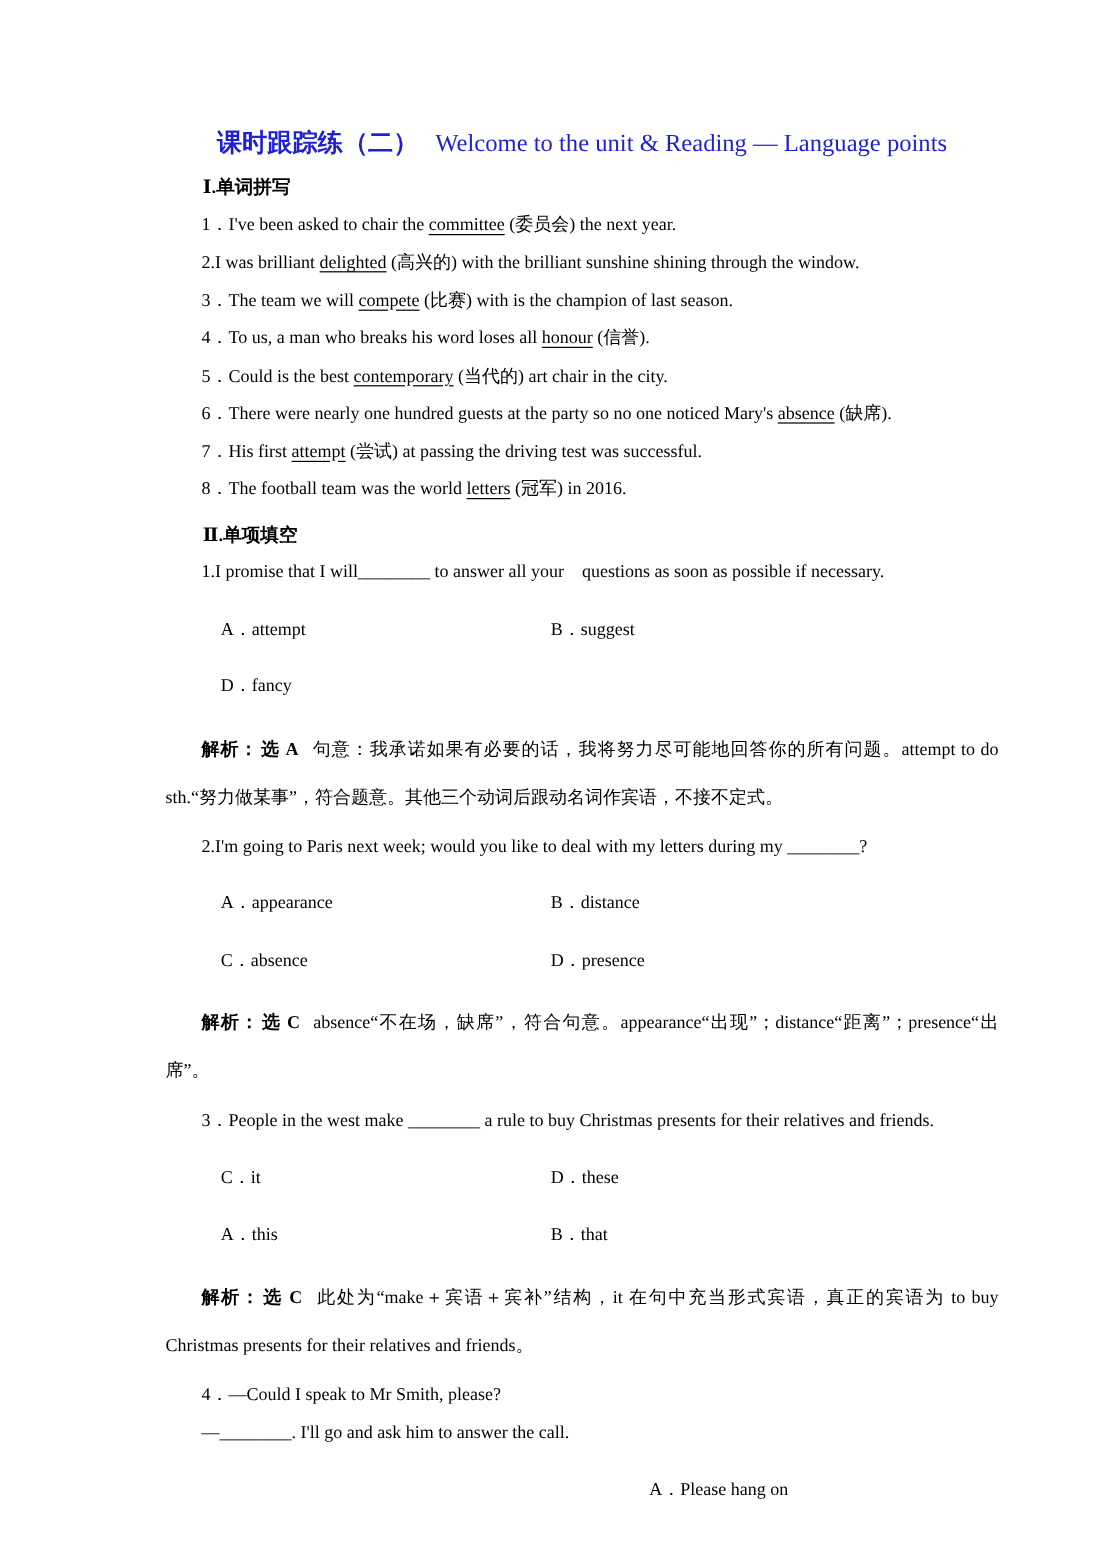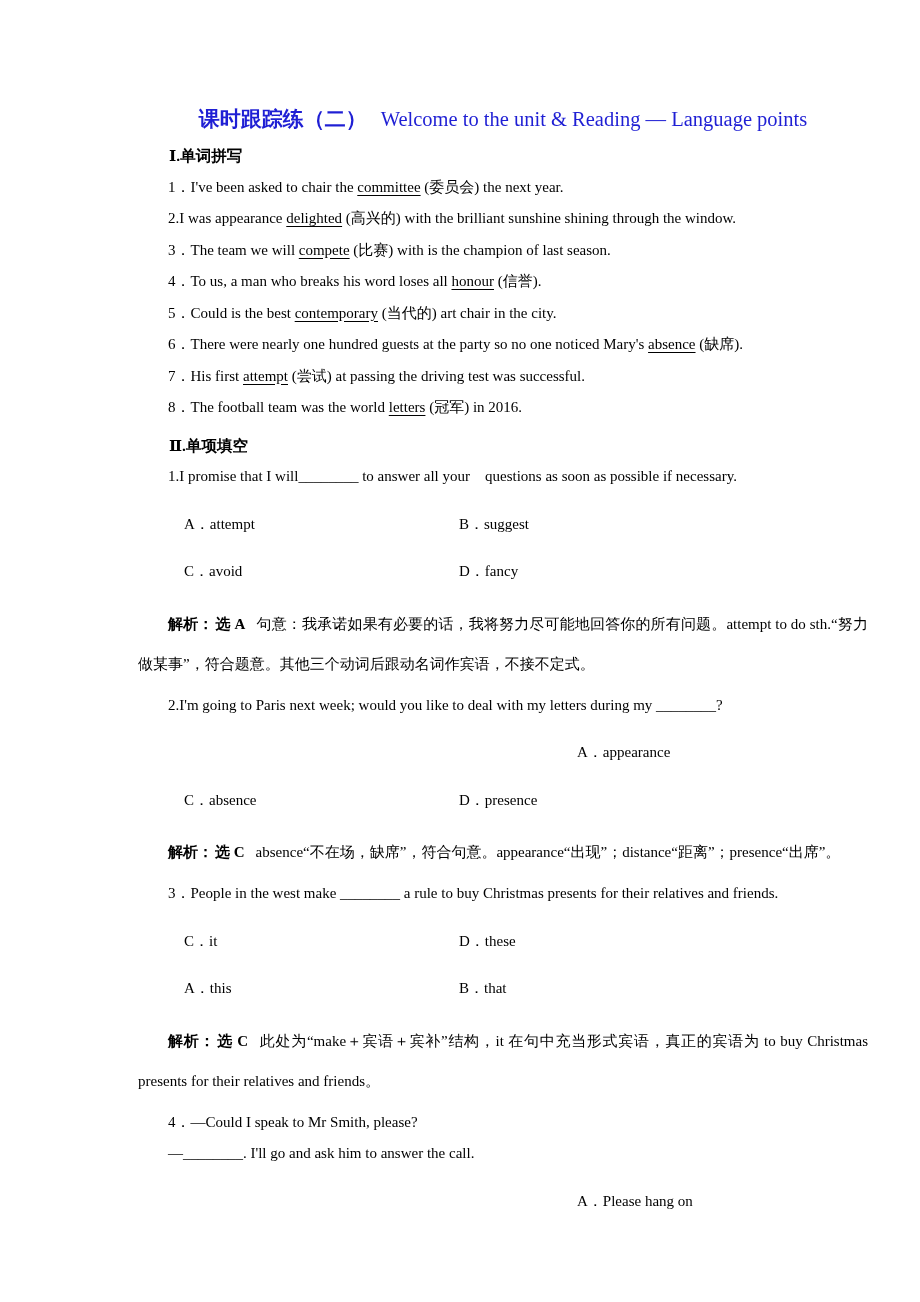--- a/index.html
+++ b/index.html
@@ -4,21 +4,21 @@
 <style>
   html, body { margin:0; padding:0; }
   body {
     width: 920px; height: 1302px;
     background: #ffffff;
     color: #000;
     font-family: "Liberation Serif", "DejaVu Serif", serif;
     font-size: 15px;
     overflow: hidden;
   }
-  .doc { padding: 104px 52px 0 138px; }
+  .doc { padding: 104px 88px 0 138px; }
 
   .title {
     margin: 0 0 4px 0;
     text-align: center;
     font-weight: normal;
     font-size: 20.5px;
     line-height: 30px;
     color: #1f1fd4;
     white-space: nowrap;
   }
@@ -81,21 +81,21 @@
 
 <div class="doc">
 
   <h1 class="title"><span class="zh">课时跟踪练（二）</span><span>Welcome to the unit &amp; Reading — Language points</span></h1>
 
 
   <p class="sec-heading">Ⅰ.单词拼写</p>
 
   <p class="line"><span>1．</span><span>I've been asked to chair the </span><span class="u">committee</span><span> (委员会) the next year.</span></p>
 
-  <p class="line"><span>2.</span><span>I was appearance </span><span class="u">delighted</span><span> (高兴的) with the brilliant sunshine shining through the window.</span></p>
+  <p class="line"><span>2.</span><span>I was brilliant </span><span class="u">delighted</span><span> (高兴的) with the brilliant sunshine shining through the window.</span></p>
 
   <p class="line"><span>3．</span><span>The team we will </span><span class="u">compete</span><span> (比赛) with is the champion of last season.</span></p>
 
   <p class="line"><span>4．</span><span>To us, a man who breaks his word loses all </span><span class="u">honour</span><span> (信誉).</span></p>
 
   <p class="line"><span>5．</span><span>Could is the best </span><span class="u">contemporary</span><span> (当代的) art chair in the city.</span></p>
 
   <p class="line"><span>6．</span><span>There were nearly one hundred guests at the party so no one noticed Mary's </span><span class="u">absence</span><span> (缺席).</span></p>
 
   <p class="line"><span>7．</span><span>His first </span><span class="u">attempt</span><span> (尝试) at passing the driving test was successful.</span></p>
@@ -103,28 +103,28 @@
   <p class="line"><span>8．</span><span>The football team was the world </span><span class="u">letters</span><span> (冠军) in 2016.</span></p>
 
   <p class="sec-heading">Ⅱ.单项填空</p>
 
   <p class="line">1.I promise that I will________ to answer all your　questions as soon as possible if necessary.</p>
   <div class="optrow">
     <span class="opt-first"><span>A．</span><span>attempt</span></span>
     <span class="opt-second"><span>B．</span><span>suggest</span></span>
   </div>
   <div class="optrow">
-    <span class="opt-first"><span>C．</span><span>avoid</span></span>
     <span class="opt-second"><span>D．</span><span>fancy</span></span>
   </div>
   <p class="analysis"><span class="tag">解析：</span><span class="ans">选 A</span><span class="body">句意：我承诺如果有必要的话，我将努力尽可能地回答你的所有问题。attempt to do sth.“努力做某事”，符合题意。其他三个动词后跟动名词作宾语，不接不定式。</span></p>
 
   <p class="line">2.I'm going to Paris next week; would you like to deal with my letters during my ________?</p>
   <div class="optrow">
     <span class="opt-first"><span>A．</span><span>appearance</span></span>
+    <span class="opt-second"><span>B．</span><span>distance</span></span>
   </div>
   <div class="optrow">
     <span class="opt-first"><span>C．</span><span>absence</span></span>
     <span class="opt-second"><span>D．</span><span>presence</span></span>
   </div>
   <p class="analysis"><span class="tag">解析：</span><span class="ans">选 C</span><span class="body">absence“不在场，缺席”，符合句意。appearance“出现”；distance“距离”；presence“出席”。</span></p>
 
   <p class="line">3．People in the west make ________ a rule to buy Christmas presents for their relatives and friends.</p>
   <div class="optrow">
     <span class="opt-first"><span>C．</span><span>it</span></span>

